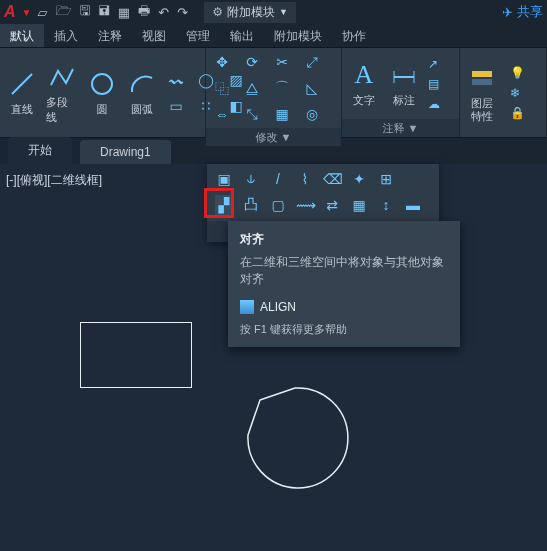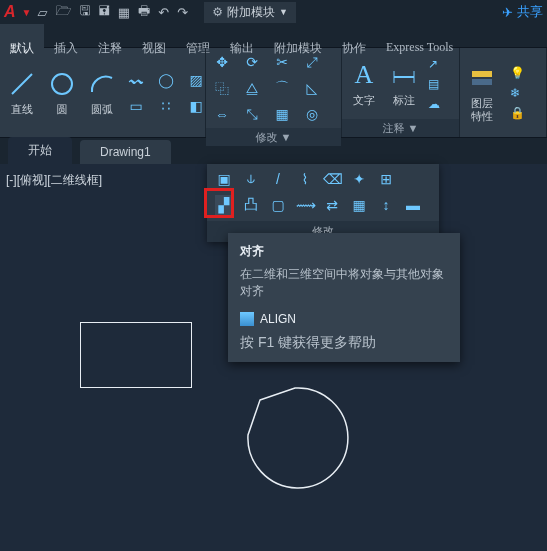--- a/index.html
+++ b/index.html
@@ -20,23 +20,22 @@
     margin-left: 10px; background: #2a3642; padding: 2px 8px;
     display: flex; align-items: center; gap: 4px; font-size: 12px;
   }
   .gear { color: #b0bac4; }
   .share { margin-left: auto; color: #3aa1ff; display: flex; align-items: center; gap: 4px; font-size: 13px; }
   .tabs {
     height: 24px; background: #1a2530; display: flex;
     border-bottom: 1px solid #0e1620;
   }
   .tab {
-    padding: 16px 10px; color: #b0bac4; font-size: 12px; cursor: pointer;
+    padding: 4px 10px; color: #b0bac4; font-size: 12px; cursor: pointer;
     white-space: nowrap;
-    font-family: Liberation Serif, serif;
   }
   .tab.active { background: #2e3b48; color: #e8eef4; }
   .ribbon {
     height: 90px; background: #2e3b48; display: flex;
     border-bottom: 1px solid #0e1620;
   }
   .panel { border-right: 1px solid #1a2530; display: flex; flex-direction: column; }
   .panel-body { flex: 1; display: flex; align-items: center; padding: 4px 6px; gap: 8px; }
   .panel-title {
     height: 18px; background: #263340; text-align: center;
@@ -67,28 +66,28 @@
     background: #2e3b48; box-shadow: 0 2px 8px rgba(0,0,0,.5);
   }
   .mod-row { display: flex; gap: 9px; padding: 6px 8px; align-items: center; }
   .mod-row span { color: #6ec8ff; font-size: 14px; cursor: pointer; width: 18px; text-align: center; }
   .mod-title { background: #263340; text-align: center; font-size: 11px; padding: 3px 0; color: #b0bac4; }
   .highlight-box {
     position: absolute; top: 24px; left: 204px; width: 30px; height: 30px;
     border: 3px solid #e02020; pointer-events: none; z-index: 5;
   }
   .tooltip {
-    position: absolute; top: 69px; left: 228px; width: 232px;
+    position: absolute; top: 57px; left: 228px; width: 232px;
     background: #35424f; padding: 10px 12px; font-size: 12px;
     box-shadow: 0 3px 10px rgba(0,0,0,.6); z-index: 4;
   }
   .tooltip .tt-title { font-weight: bold; color: #e8eef4; margin-bottom: 6px; }
   .tooltip .tt-desc { color: #b8c2cc; margin-bottom: 12px; font-size: 12px; }
   .tooltip .tt-cmd { display: flex; align-items: center; gap: 6px; color: #e8eef4; margin-bottom: 8px; }
-  .tooltip .tt-help { color: #b8c2cc; font-size: 14px; }
+  .tooltip .tt-help { color: #b8c2cc; font-size: 11px; }
   .tt-icon { width: 14px; height: 14px; background: linear-gradient(#6ec8ff, #3a8fd0); display: inline-block; }
   .rect-draw {
     position: absolute; top: 158px; left: 80px; width: 112px; height: 66px;
     border: 1px solid #e8eef4;
   }
   .blob {
     position: absolute; top: 216px; left: 240px; width: 110px; height: 110px;
   }
 </style>
 </head>
@@ -120,33 +119,40 @@
 
 <div class="tabs">
   <div class="tab active">默认</div>
   <div class="tab">插入</div>
   <div class="tab">注释</div>
   <div class="tab">视图</div>
   <div class="tab">管理</div>
   <div class="tab">输出</div>
   <div class="tab">附加模块</div>
   <div class="tab">协作</div>
-  <div class="tab">Express Tools</div>
 </div>
 
 <div class="ribbon">
   <div class="panel" style="width:206px">
     <div class="panel-body">
       <div class="big-btn">
         <div class="icon-box">
             <svg width="28" height="28">
               <line x1="4" y1="24" x2="24" y2="4" stroke="#6ec8ff" stroke-width="2"></line>
             </svg>
           </div>
         <div class="lbl">直线</div>
+      </div>
+      <div class="big-btn">
+        <div class="icon-box">
+            <svg width="28" height="28">
+              <polyline points="3,22 10,8 18,20 25,6" fill="none" stroke="#6ec8ff" stroke-width="2"></polyline>
+            </svg>
+          </div>
+        <div class="lbl">多段线</div>
       </div>
       <div class="big-btn">
         <div class="icon-box">
             <svg width="28" height="28">
               <circle cx="14" cy="14" r="10" fill="none" stroke="#6ec8ff" stroke-width="2"></circle>
             </svg>
           </div>
         <div class="lbl">圆</div>
       </div>
       <div class="big-btn">

